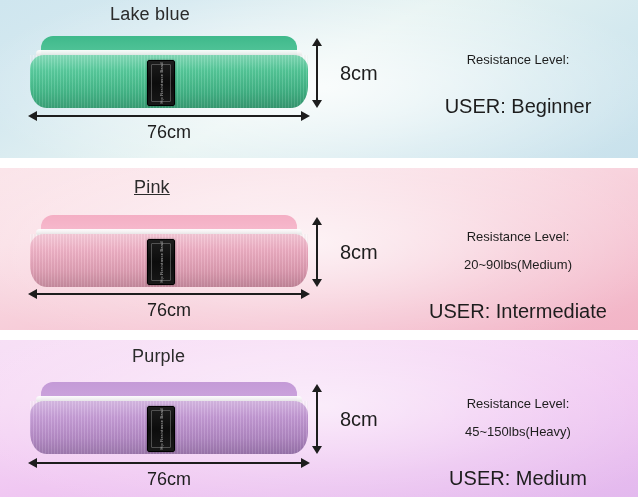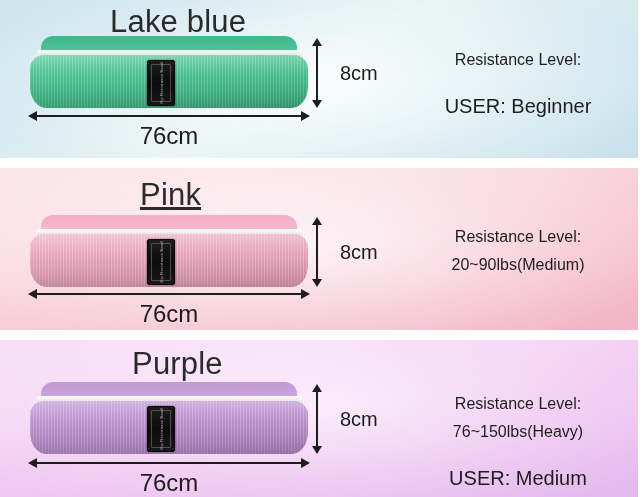--- a/index.html
+++ b/index.html
@@ -55,26 +55,26 @@
       linear-gradient(170deg, #f7dff6 0%, #f6d9f5 24%, #f0c7f2 58%, #e8bdef 84%, #e3b9ee 100%);
     border-right: 4px solid #ffffff;
     box-sizing: border-box;
     padding-left: 12px;
   }
 
   
   .color-title {
     position: absolute;
     color: #2b2b2b;
-    font-size: 31px;
+    font-size: 18px;
     letter-spacing: 0.2px;
     white-space: nowrap;
   }
   .panel-1 .color-title { left: 110px; top: 4px; }
-  .panel-2 .color-title { left: 140px; top: 9px; text-decoration: underline; }
+  .panel-2 .color-title { left: 134px; top: 9px; text-decoration: underline; }
   .panel-3 .color-title { left: 132px; top: 6px; }
 
   
   .band-wrap {
     position: absolute;
     left: 30px;
     width: 278px;
     height: 72px;
   }
   .panel-1 .band-wrap { top: 36px; }
@@ -246,39 +246,39 @@
     border-top: 5px solid transparent;
     border-bottom: 5px solid transparent;
   }
   .dim-h .h-head-left  { left: 0;  border-right: 9px solid #1d1d1d; }
   .dim-h .h-head-right { right: 0; border-left: 9px solid #1d1d1d; }
   .dim-h .h-label {
     position: absolute;
     top: 12px;
     left: 50%;
     transform: translateX(-50%);
-    font-size: 24px;
+    font-size: 18px;
     color: #1d1d1d;
     white-space: nowrap;
   }
 
   
   .spec {
     position: absolute;
     left: 396px;
     width: 244px;
     text-align: center;
     color: #1d1d1d;
   }
   .panel-1 .spec { top: 46px; }
   .panel-2 .spec { top: 55px; }
   .panel-3 .spec { top: 50px; }
 
   .spec .spec-line {
-    font-size: 16px;
+    font-size: 13px;
     line-height: 28px;
     white-space: nowrap;
   }
   .spec .spec-user {
     font-size: 20px;
     line-height: 28px;
     margin-top: 18px;
     white-space: nowrap;
   }
 </style>
@@ -355,20 +355,21 @@
     <div class="dim-h">
       <div class="h-head-left"></div>
       <div class="h-line"></div>
       <div class="h-head-right"></div>
       <div class="h-label">76cm</div>
     </div>
 
     <div class="spec">
       <div class="spec-line">Resistance Level:</div>
       <div class="spec-line">20~90lbs(Medium)</div>
+      <div class="spec-user">USER: Intermediate</div>
     </div>
   </div>
 
   <div class="panel panel-3">
 
     <div class="color-title">Purple</div>
 
     <div class="band-wrap">
       <div class="band band-purple">
         <div class="band-rear"></div>
@@ -393,18 +394,18 @@
 
     <div class="dim-h">
       <div class="h-head-left"></div>
       <div class="h-line"></div>
       <div class="h-head-right"></div>
       <div class="h-label">76cm</div>
     </div>
 
     <div class="spec">
       <div class="spec-line">Resistance Level:</div>
-      <div class="spec-line">76~150lbs(Heavy)</div>
+      <div class="spec-line">45~150lbs(Heavy)</div>
       <div class="spec-user">USER: Medium</div>
     </div>
   </div>
 
 </div>
 
 </body></html>

